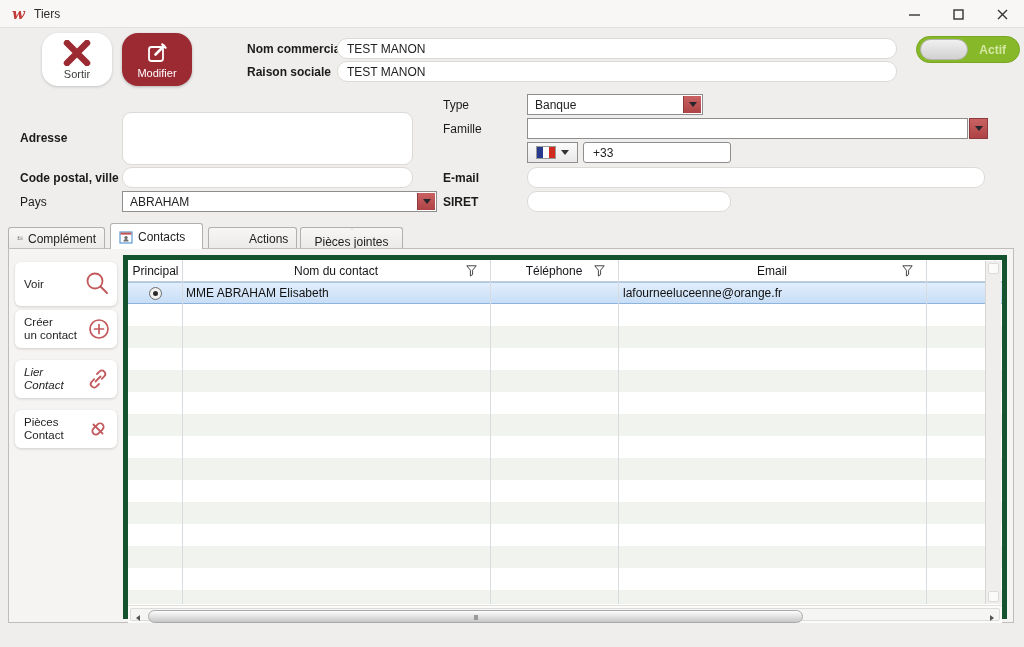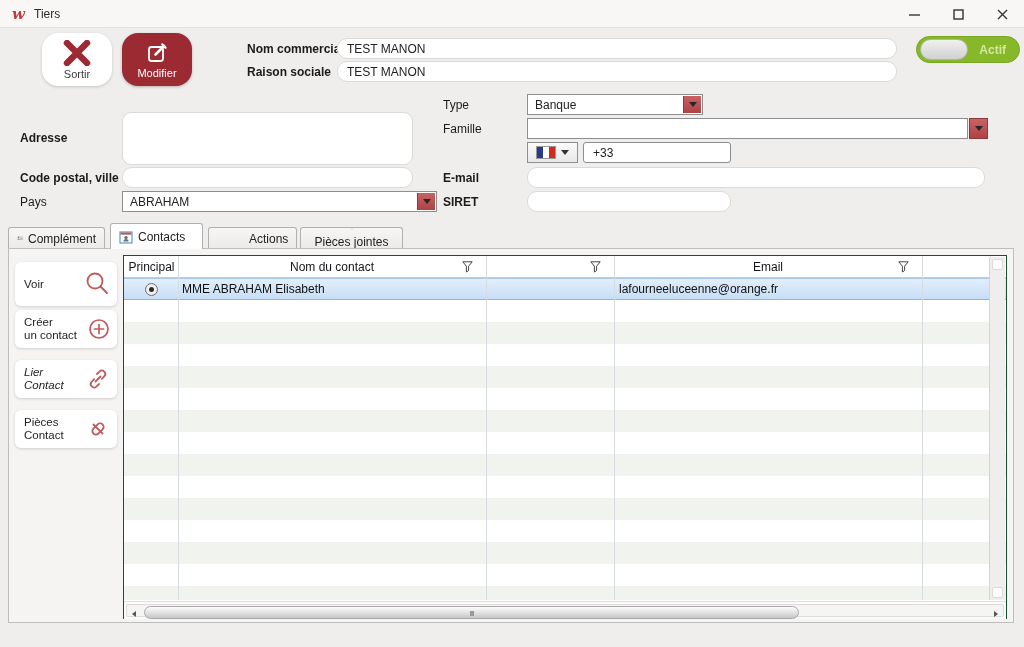--- a/index.html
+++ b/index.html
@@ -48,21 +48,21 @@
 
   
   .panel { position:absolute; left:8px; top:248px; width:1006px; height:375px; background:#f5f4f2; border:1px solid #bfbdbb; z-index:2; }
 
   
   .sidebtn { position:absolute; left:6px; width:102px; background:#fff; border-radius:6px; box-shadow:0 1px 3px rgba(0,0,0,.16); cursor:pointer; }
   .sidebtn .stxt { position:absolute; left:9px; top:50%; transform:translateY(-50%); font-size:11.5px; color:#1e1e1e; line-height:13px; }
   .sidebtn .sicon { position:absolute; right:7px; top:50%; transform:translateY(-50%); }
 
   
-  .grid { position:absolute; left:114px; top:6px; width:884px; height:364px; background:#fff; border:1px solid #14532d; }
+  .grid { position:absolute; left:114px; top:6px; width:884px; height:364px; background:#fff; border:5px solid #14532d; }
   .ghead { position:absolute; left:0; top:0; right:0; height:22px; background:#fff; border-bottom:1px solid #c3cbd3; }
   .hcell { position:absolute; top:0; height:22px; display:flex; align-items:center; justify-content:center; font-size:12px; color:#15151a; }
   .gbody { position:absolute; left:0; top:22px; right:0; height:322px; background:repeating-linear-gradient(to bottom,#f1f3ef 0 22px,#ffffff 22px 44px); }
   .vline { position:absolute; top:0; width:1px; height:344px; background:#d7dce1; z-index:3; }
   .selrow { position:absolute; left:0; top:0; right:0; height:22px; background:linear-gradient(#e2eefb,#c7def7); border-top:1px solid #a9c9e9; border-bottom:1px solid #8fb4dc; z-index:2; }
   .rcell { position:absolute; top:0; height:20px; display:flex; align-items:center; font-size:12px; color:#111; }
   .radio { width:13px; height:13px; border-radius:50%; border:1px solid #6f6f6f; background:radial-gradient(#ffffff,#e2e2e2); position:relative; cursor:pointer; }
   .radio::after { content:""; position:absolute; left:3px; top:3px; width:5px; height:5px; border-radius:50%; background:#2a2a2a; }
   .filter-ic { position:absolute; top:5px; cursor:pointer; }
 
@@ -245,20 +245,21 @@
       <svg class="sicon" width="24" height="24" viewBox="0 0 24 24">
         <rect x="5.5" y="8.5" width="13" height="7" rx="3.5" fill="none" stroke="#c25a5d" stroke-width="1.8" transform="rotate(-45 12 12)"></rect>
         <line x1="7.5" y1="7.5" x2="16.5" y2="16.5" stroke="#c25a5d" stroke-width="1.8" stroke-linecap="round"></line>
       </svg>
     </div>
 
     <div class="grid">
       <div class="ghead">
         <div class="hcell" style="left:1px; width:53px;">Principal</div>
         <div class="hcell" style="left:54px; width:308px;">Nom du contact</div>
+        <div class="hcell" style="left:362px; width:128px;">Téléphone</div>
         <div class="hcell" style="left:490px; width:308px;">Email</div>
         <svg class="filter-ic" style="left:338px;" width="11" height="12" viewBox="0 0 11 12">
           <path d="M0.8 0.8 H10.2 L6.6 5.2 V9.6 L4.4 11 V5.2 Z" fill="none" stroke="#444" stroke-width="1"></path>
         </svg>
         <svg class="filter-ic" style="left:466px;" width="11" height="12" viewBox="0 0 11 12">
           <path d="M0.8 0.8 H10.2 L6.6 5.2 V9.6 L4.4 11 V5.2 Z" fill="none" stroke="#444" stroke-width="1"></path>
         </svg>
         <svg class="filter-ic" style="left:774px;" width="11" height="12" viewBox="0 0 11 12">
           <path d="M0.8 0.8 H10.2 L6.6 5.2 V9.6 L4.4 11 V5.2 Z" fill="none" stroke="#444" stroke-width="1"></path>
         </svg>

